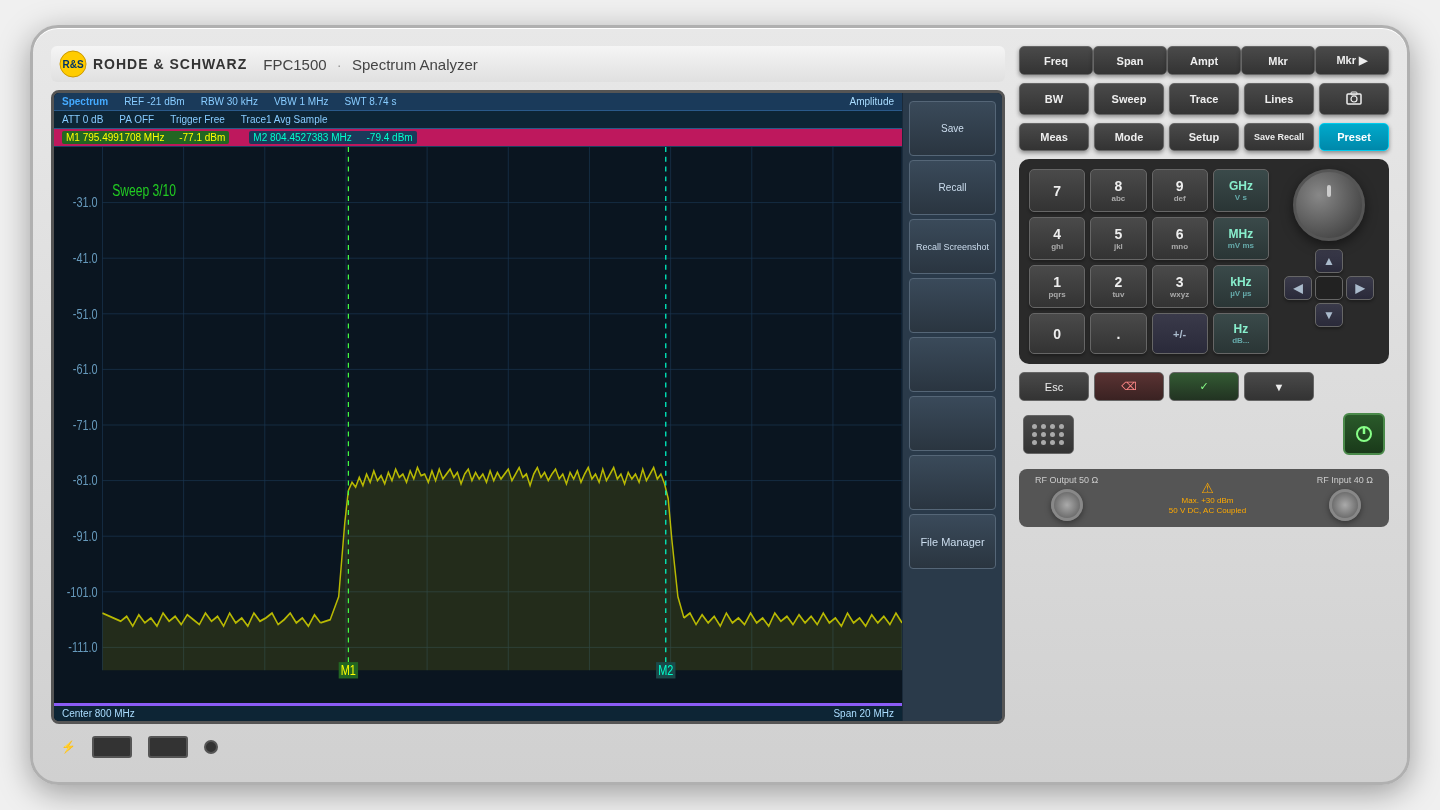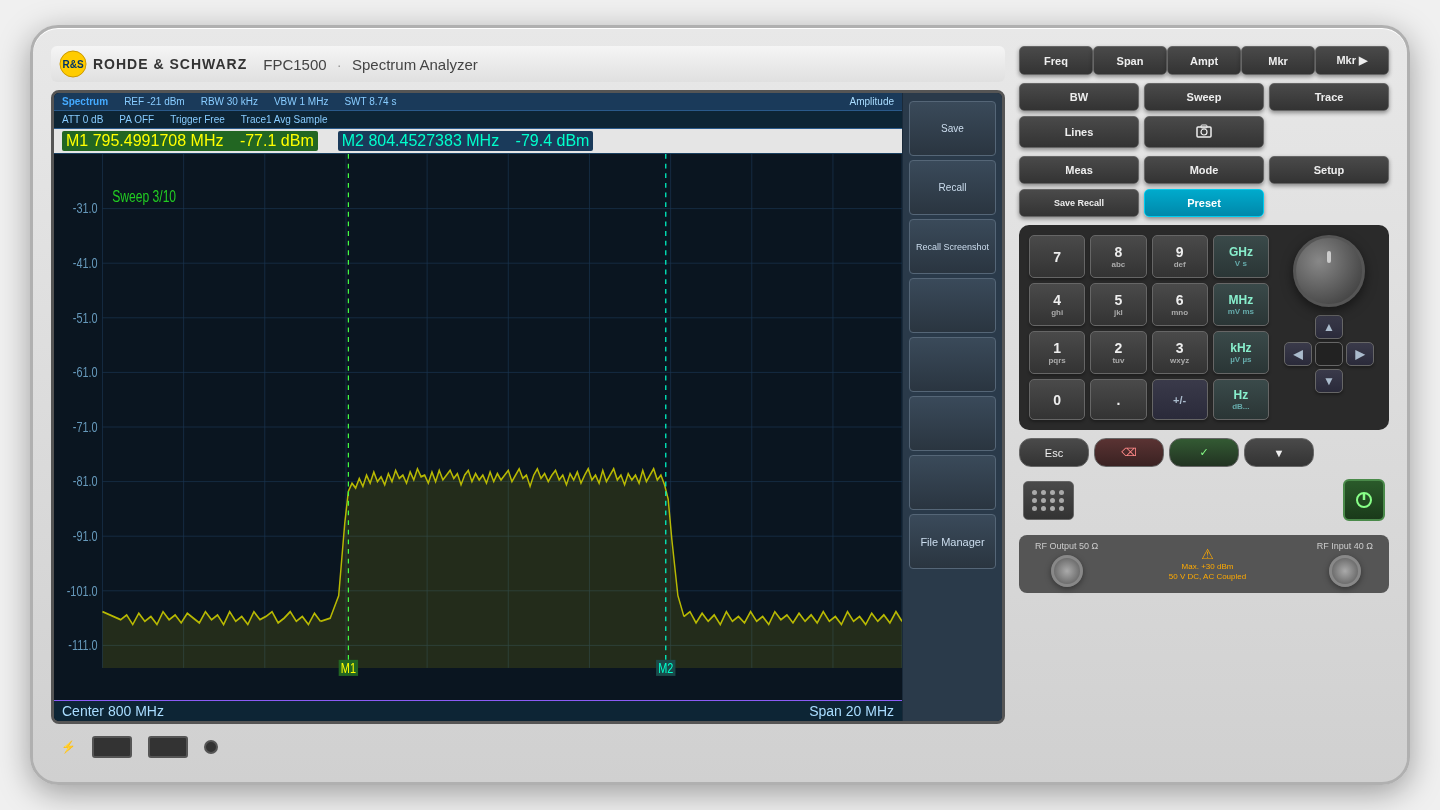--- a/index.html
+++ b/index.html
@@ -105,25 +105,25 @@
       font-weight: bold;
     }
 
     .amplitude-label {
       margin-left: auto;
       color: #aaddff;
     }
 
     
     .marker-bar {
-      background: #e5e5e5;
+      background: #be185d;
       padding: 2px 8px;
       display: flex;
       gap: 20px;
-      font-size: 16px;
+      font-size: 10px;
       border-bottom: 1px solid #1a4060;
     }
 
     .marker-m1 {
       color: #ffff00;
       background: #226622;
       padding: 1px 4px;
       border-radius: 2px;
     }
 
@@ -148,23 +148,23 @@
       top: 0;
       left: 0;
     }
 
     
     .bottom-bar {
       background: #0d2535;
       padding: 2px 8px;
       display: flex;
       justify-content: space-between;
-      font-size: 14px;
+      font-size: 10px;
       color: #aaddff;
-      border-top: 1px solid #8b5cf6;
+      border-top: 3px solid #8b5cf6;
     }
 
     
     .softkeys-panel {
       width: 100px;
       background: #2a3a4a;
       display: flex;
       flex-direction: column;
       padding: 8px 6px;
       gap: 4px;
@@ -337,21 +337,21 @@
     
     .action-row {
       display: grid;
       grid-template-columns: repeat(5, 1fr);
       gap: 5px;
     }
 
     .action-btn {
       background: linear-gradient(180deg, #4a4a4a, #333);
       border: 1px solid #666;
-      border-radius: 12px;
+      border-radius: 5px;
       padding: 7px 4px;
       text-align: center;
       font-size: 11px;
       color: #eee;
       cursor: pointer;
     }
 
     .action-btn.delete-btn {
       background: linear-gradient(180deg, #5a3333, #3a2222);
       color: #ff8888;
@@ -430,21 +430,21 @@
 
     .warning-text {
       font-size: 8px;
       color: #ffaa00;
       text-align: center;
       line-height: 1.3;
     }
 
     .second-func-row {
       display: grid;
-      grid-template-columns: repeat(3, 1fr);
+      grid-template-columns: repeat(5, 1fr);
       gap: 5px;
     }
   </style>
 </head>
 <body>
 
 <div class="device">
 
   <div class="left-panel">
 

